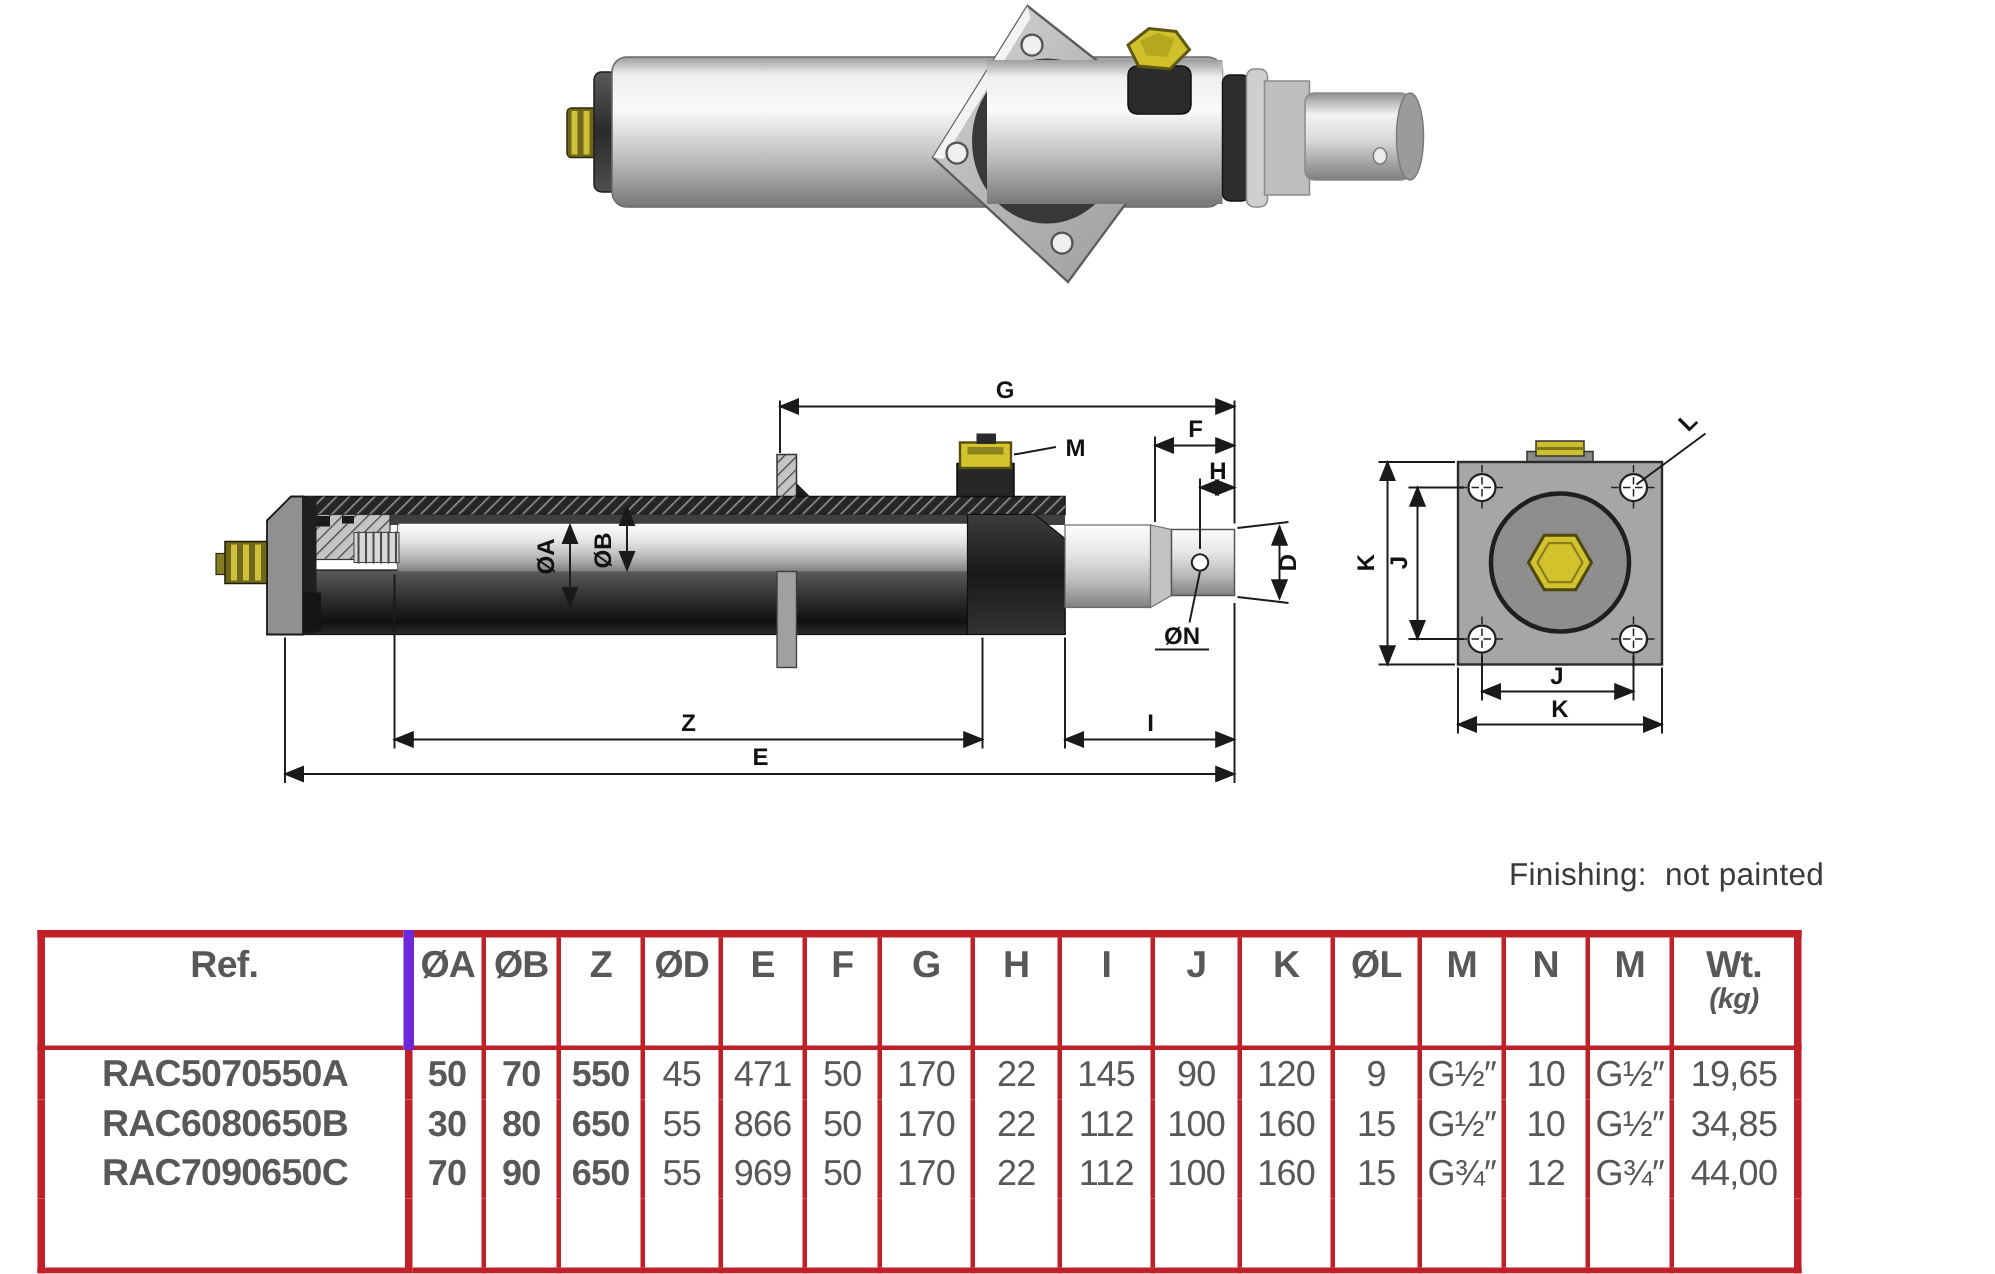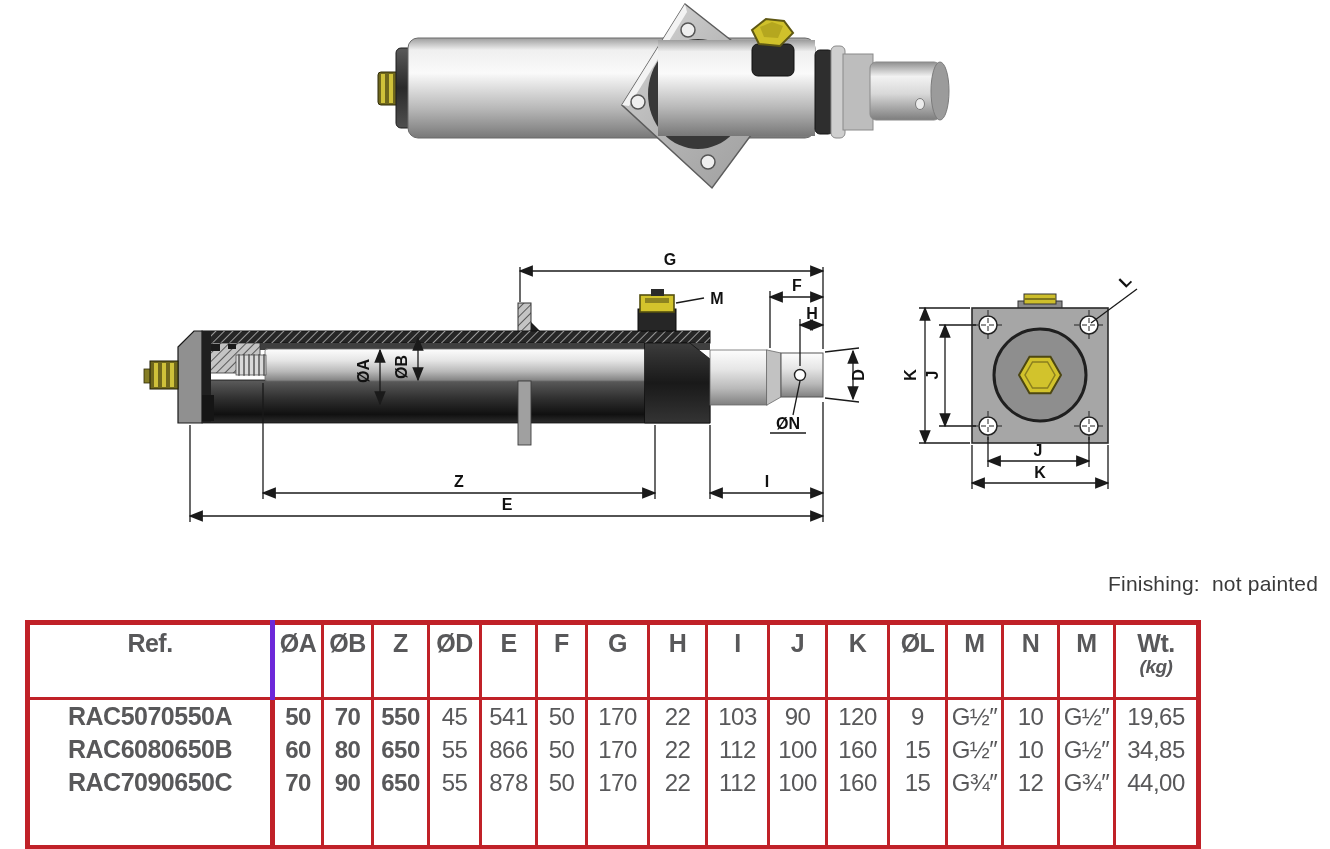--- a/index.html
+++ b/index.html
@@ -1,35 +1,35 @@
 <!DOCTYPE html>
 <html><head>
 <meta charset="utf-8">
 <style>
   html,body{margin:0;padding:0;background:#ffffff;}
   #page{position:relative;width:1330px;height:849px;background:#ffffff;overflow:hidden;
         font-family:"Liberation Sans",sans-serif;}
   
   #render3d{position:absolute;left:370px;top:0px;}
   #techdraw{position:absolute;left:140px;top:245px;}
-  #finishing{position:absolute;left:1108px;top:572px;font-size:21px;color:#3a3a3a;
+  #finishing{position:absolute;left:1006px;top:572px;font-size:21px;color:#3a3a3a;
              white-space:pre;letter-spacing:0.2px;}
   
   #spectable{position:absolute;left:25px;top:620px;border-collapse:collapse;
              table-layout:fixed;color:#58585a;}
   #spectable td,#spectable th{border-left:3px solid #c02128;border-right:3px solid #c02128;
              padding:0;overflow:hidden;white-space:nowrap;}
   #spectable{border:5px solid #c02128;}
   #spectable thead th{border-bottom:3px solid #c02128;vertical-align:top;
              font-size:25px;font-weight:bold;padding-top:4px;height:68px;text-align:center;
              letter-spacing:-0.5px;}
   #spectable td{font-size:24px;text-align:center;height:33px;letter-spacing:-0.5px;}
   #spectable td.ref{font-weight:bold;font-size:25px;}
   #spectable td.b{font-weight:bold;}
-  #spectable th.refcol{border-right:5px solid #6d28d9;}
+  #spectable th.refcol{border-right:7px solid #6d28d9;}
   #spectable td.refcol{border-right:5px solid #c02128;}
   #spectable tr.filler td{height:46px;}
   .wtsub{display:block;font-size:19px;font-weight:bold;margin-top:-2px;font-style:italic;}
 </style>
 </head>
 <body>
 
 <div id="page">
 
   <svg id="render3d" width="600" height="205" viewBox="0 0 600 205">
@@ -331,36 +331,36 @@
         <th><span>Wt.</span><span class="wtsub">(kg)</span></th>
       </tr>
     </thead>
     <tbody>
       <tr>
         <td class="ref refcol">RAC5070550A</td>
         <td class="b">50</td>
         <td class="b">70</td>
         <td class="b">550</td>
         <td>45</td>
-        <td>541</td>
+        <td>471</td>
         <td>50</td>
         <td>170</td>
         <td>22</td>
-        <td>103</td>
+        <td>145</td>
         <td>90</td>
         <td>120</td>
         <td>9</td>
         <td>G½″</td>
         <td>10</td>
         <td>G½″</td>
         <td>19,65</td>
       </tr>
       <tr>
         <td class="ref refcol">RAC6080650B</td>
-        <td class="b">60</td>
+        <td class="b">30</td>
         <td class="b">80</td>
         <td class="b">650</td>
         <td>55</td>
         <td>866</td>
         <td>50</td>
         <td>170</td>
         <td>22</td>
         <td>112</td>
         <td>100</td>
         <td>160</td>
@@ -369,21 +369,21 @@
         <td>10</td>
         <td>G½″</td>
         <td>34,85</td>
       </tr>
       <tr>
         <td class="ref refcol">RAC7090650C</td>
         <td class="b">70</td>
         <td class="b">90</td>
         <td class="b">650</td>
         <td>55</td>
-        <td>878</td>
+        <td>969</td>
         <td>50</td>
         <td>170</td>
         <td>22</td>
         <td>112</td>
         <td>100</td>
         <td>160</td>
         <td>15</td>
         <td>G¾″</td>
         <td>12</td>
         <td>G¾″</td>

